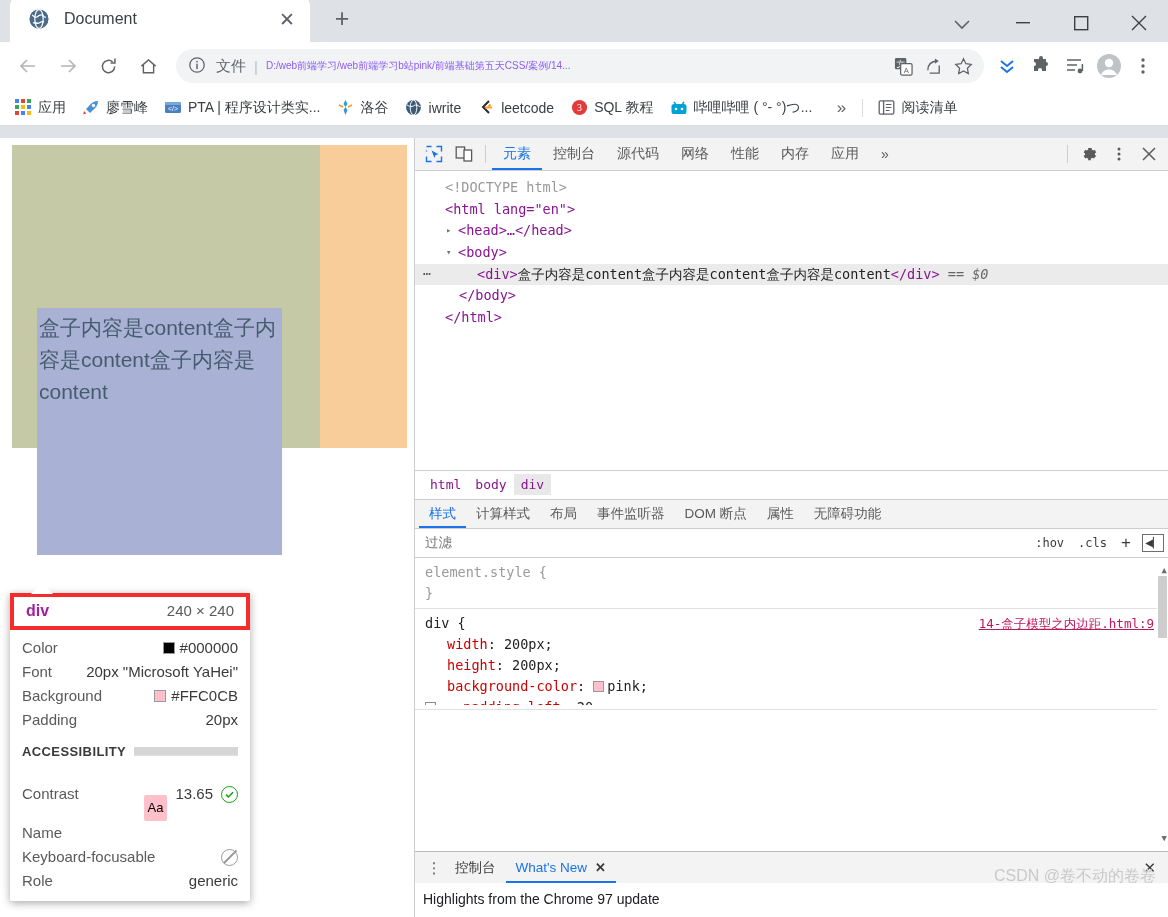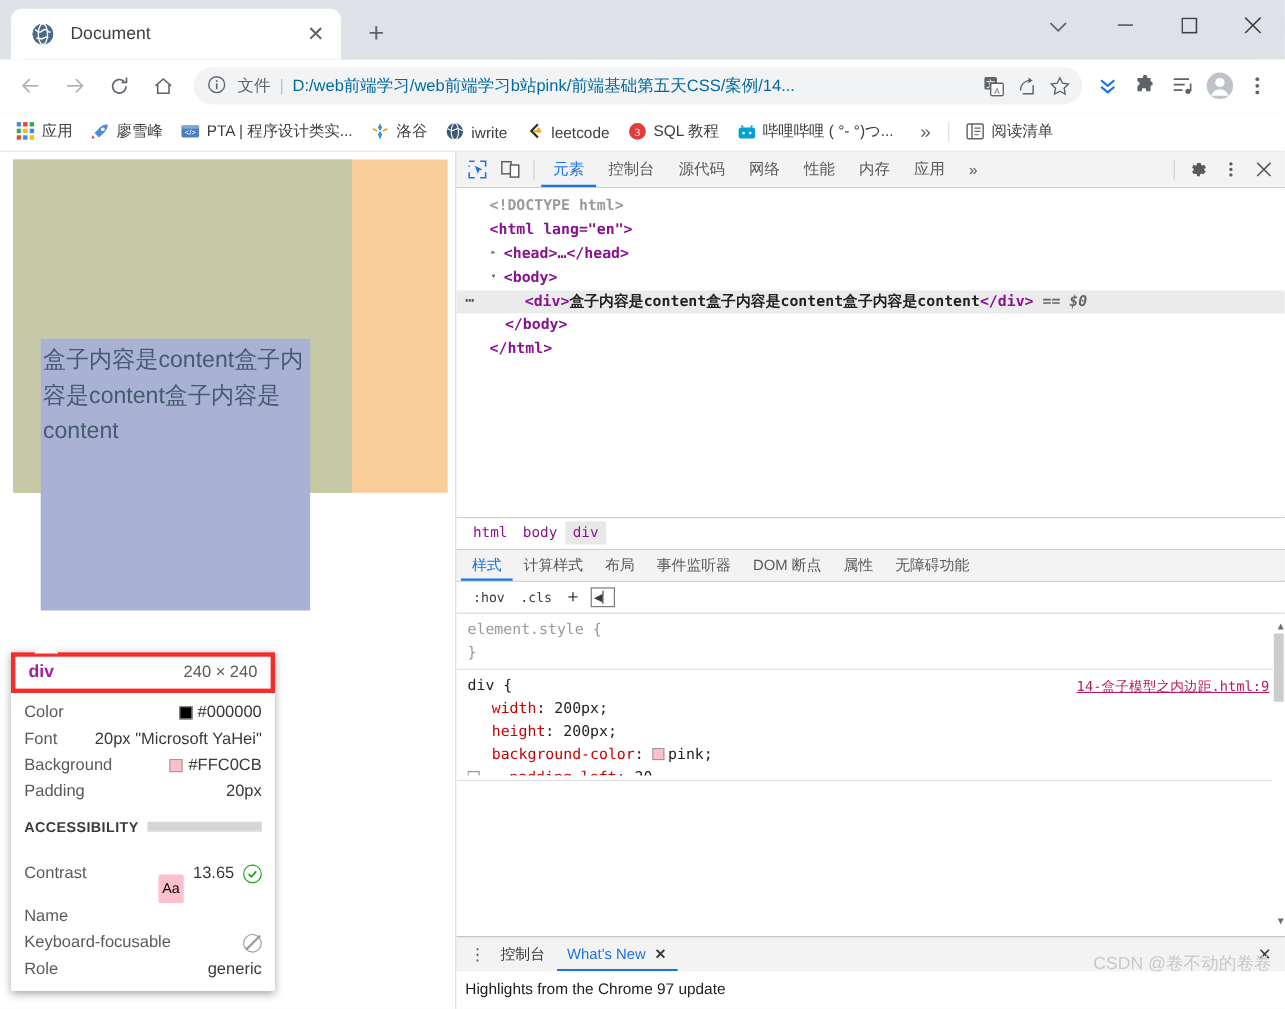--- a/index.html
+++ b/index.html
@@ -7,21 +7,21 @@
   body {
     width:1168px; height:917px; overflow:hidden;
     font-family:"Liberation Sans", sans-serif;
     background:#fff;
     -webkit-font-smoothing:antialiased;
   }
 
   
   #browser { width:1168px; height:917px; position:relative; background:#dee1e6; }
 
-  .tabstrip { height:54px; background:#dee1e6; position:relative; display:flex; align-items:flex-end; padding-left:10px;border-radius:27px; }
+  .tabstrip { height:42px; background:#dee1e6; position:relative; display:flex; align-items:flex-end; padding-left:10px;border-radius:27px; }
   .tab {
     width:300px; height:46px; background:#fff; border-radius:10px 10px 0 0;
     display:flex; align-items:center; padding:0 10px 0 18px; position:relative;
   }
   .tab-favicon { width:22px; height:22px; flex:0 0 22px; margin-right:14px; }
   .tab-title { font-size:16px; color:#3c4043; flex:1 1 auto; white-space:nowrap; overflow:hidden; }
   .tab-close { width:26px; height:26px; display:flex; align-items:center; justify-content:center; color:#5f6368; font-size:19px; }
   .newtab { width:40px; height:40px; margin-left:12px; margin-bottom:4px; display:flex; align-items:center; justify-content:center; color:#5f6368; font-size:25px; font-weight:300;}
   .wincontrols { position:absolute; right:0; top:0; height:46px; display:flex; align-items:center; }
   .wc { width:58px; height:46px; display:flex; align-items:center; justify-content:center; color:#3c4043; }
@@ -30,21 +30,21 @@
   .navbar { height:48px; background:#fff; display:flex; align-items:center; padding:0 8px; }
   .navbtn { width:40px; height:40px; border-radius:50%; display:flex; align-items:center; justify-content:center; color:#5f6368; flex:0 0 auto; }
   .navbtn.dim { color:#b1b4b8; }
   .omnibox {
     flex:1 1 auto; height:34px; background:#f1f3f4; border-radius:17px;
     display:flex; align-items:center; padding:0 6px 0 12px; margin:0 6px 0 8px; min-width:0;
   }
   .omni-info { width:20px; height:20px; flex:0 0 20px; margin-right:8px; color:#5f6368;}
   .omni-scheme { font-size:15px; color:#5f6368; white-space:nowrap; }
   .omni-sep { color:#bdc1c6; margin:0 8px; font-size:15px; }
-  .omni-url { font-size:15px; color:#0369a1; white-space:nowrap; overflow:hidden; flex:1 1 auto; min-width:0; }
+  .omni-url { font-size:10px; color:#8b5cf6; white-space:nowrap; overflow:hidden; flex:1 1 auto; min-width:0; }
   .omni-act { width:30px; height:30px; display:flex; align-items:center; justify-content:center; color:#5f6368; flex:0 0 30px; }
   .extbtn { width:34px; height:34px; display:flex; align-items:center; justify-content:center; flex:0 0 34px; }
 
   .bookmarks { height:36px; background:#fff; display:flex; align-items:center; padding:0 8px; border-bottom:1px solid #dadce0; }
   .bm { display:flex; align-items:center; height:28px; padding:0 6px; margin-right:4px; flex:0 0 auto; }
   .bm-ico { width:18px; height:18px; margin-right:6px; flex:0 0 18px; display:flex; align-items:center; justify-content:center;}
   .bm-lbl { font-size:14px; color:#3c4043; white-space:nowrap; }
   .bm-more { width:26px; text-align:center; color:#5f6368; font-size:17px; flex:0 0 26px; margin-left:6px;}
   .bm-div { width:1px; height:18px; background:#dadce0; margin:0 8px; flex:0 0 1px;}
 
@@ -80,21 +80,21 @@
   
   #devtools { position:absolute; left:414px; top:0; width:754px; height:779px; background:#fff; border-left:1px solid #cdcdcd; display:flex; flex-direction:column; }
   .dt-toolbar { height:33px; background:#f3f3f3; border-bottom:1px solid #cdcdcd; display:flex; align-items:center; padding:0 4px; flex:0 0 33px; }
   .dt-ico { width:30px; height:28px; display:flex; align-items:center; justify-content:center; color:#5a5a5a; flex:0 0 30px;}
   .dt-sep { width:1px; height:18px; background:#cdcdcd; margin:0 6px; flex:0 0 1px; }
   .dt-tab { height:32px; padding:0 11px; display:flex; align-items:center; font-size:14px; color:#5a5a5a; flex:0 0 auto; }
   .dt-tab.active { color:#1a73e8; box-shadow:inset 0 -2px 0 #1a73e8; }
   .dt-tools-right { margin-left:auto; display:flex; align-items:center; }
 
   .dt-dom { flex:1 1 auto; overflow:hidden; font-family:"DejaVu Sans Mono","Liberation Mono",monospace; font-size:13.5px; line-height:21.5px; padding:6px 0 0; background:#fff; }
-  .dom-line { padding-left:30px; white-space:nowrap; color:#222;font-weight:bold; }
+  .dom-line { padding-left:30px; white-space:nowrap; color:#222; }
   .dom-line.sel { background:#ebebeb; position:relative; }
   .dom-dots { position:absolute; left:8px; top:-1px; color:#5a5a5a; letter-spacing:1px;}
   .tg { color:#881391; }
   .cm { color:#999; }
   .dollar { color:#666; font-style:italic; }
   .tri { display:inline-block; width:12px; margin-left:-13px; color:#727272; font-size:9px; vertical-align:middle;}
 
   .dt-crumbs { height:29px; background:#fff; border-top:1px solid #cdcdcd; display:flex; align-items:center; padding-left:8px; flex:0 0 29px; font-family:"DejaVu Sans Mono","Liberation Mono",monospace; font-size:13px; }
   .crumb { padding:3px 7px; color:#881391; }
   .crumb.active { background:#e8e8e8; }
@@ -527,20 +527,21 @@
         <div class="st active">样式</div>
         <div class="st">计算样式</div>
         <div class="st">布局</div>
         <div class="st">事件监听器</div>
         <div class="st">DOM 断点</div>
         <div class="st">属性</div>
         <div class="st">无障碍功能</div>
       </div>
 
       <div class="dt-filter">
+        <input class="filter-box" placeholder="过滤" style="">
         <span class="fbtn">:hov</span>
         <span class="fbtn">.cls</span>
         <span class="plusbtn">+</span>
         <span class="panebtn">◀▏</span>
       </div>
 
       <div class="dt-styles">
         <div class="rule">
           <div class="gray">element.style {</div>
           <div class="gray">}</div>

